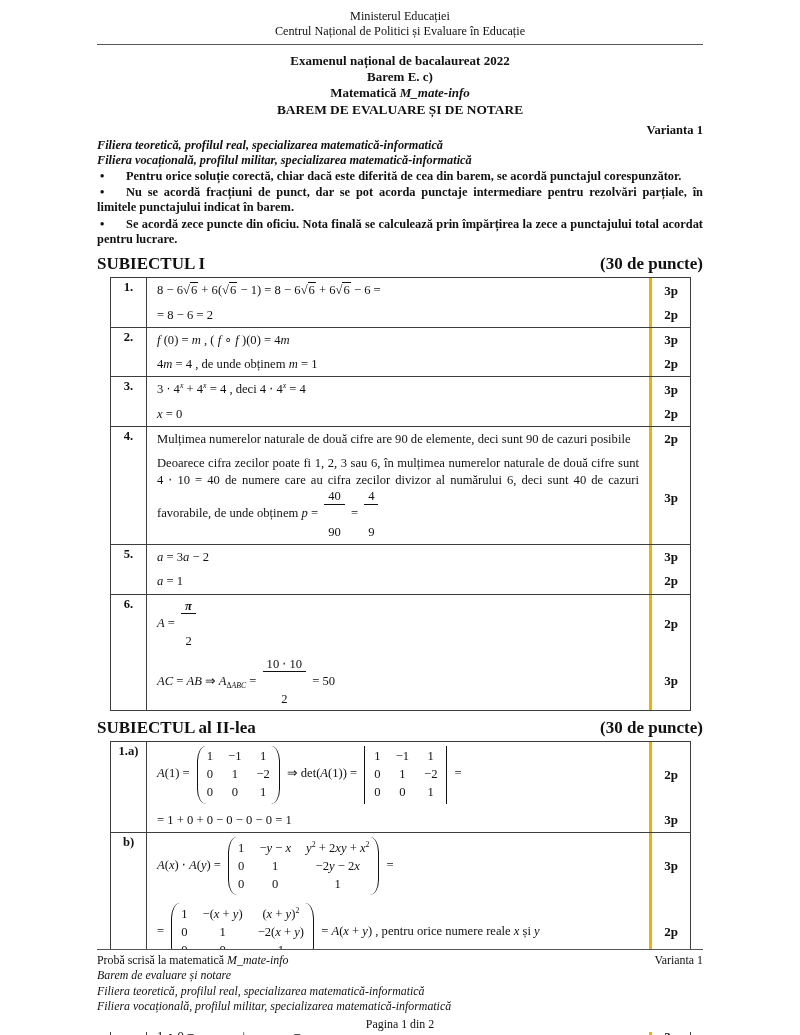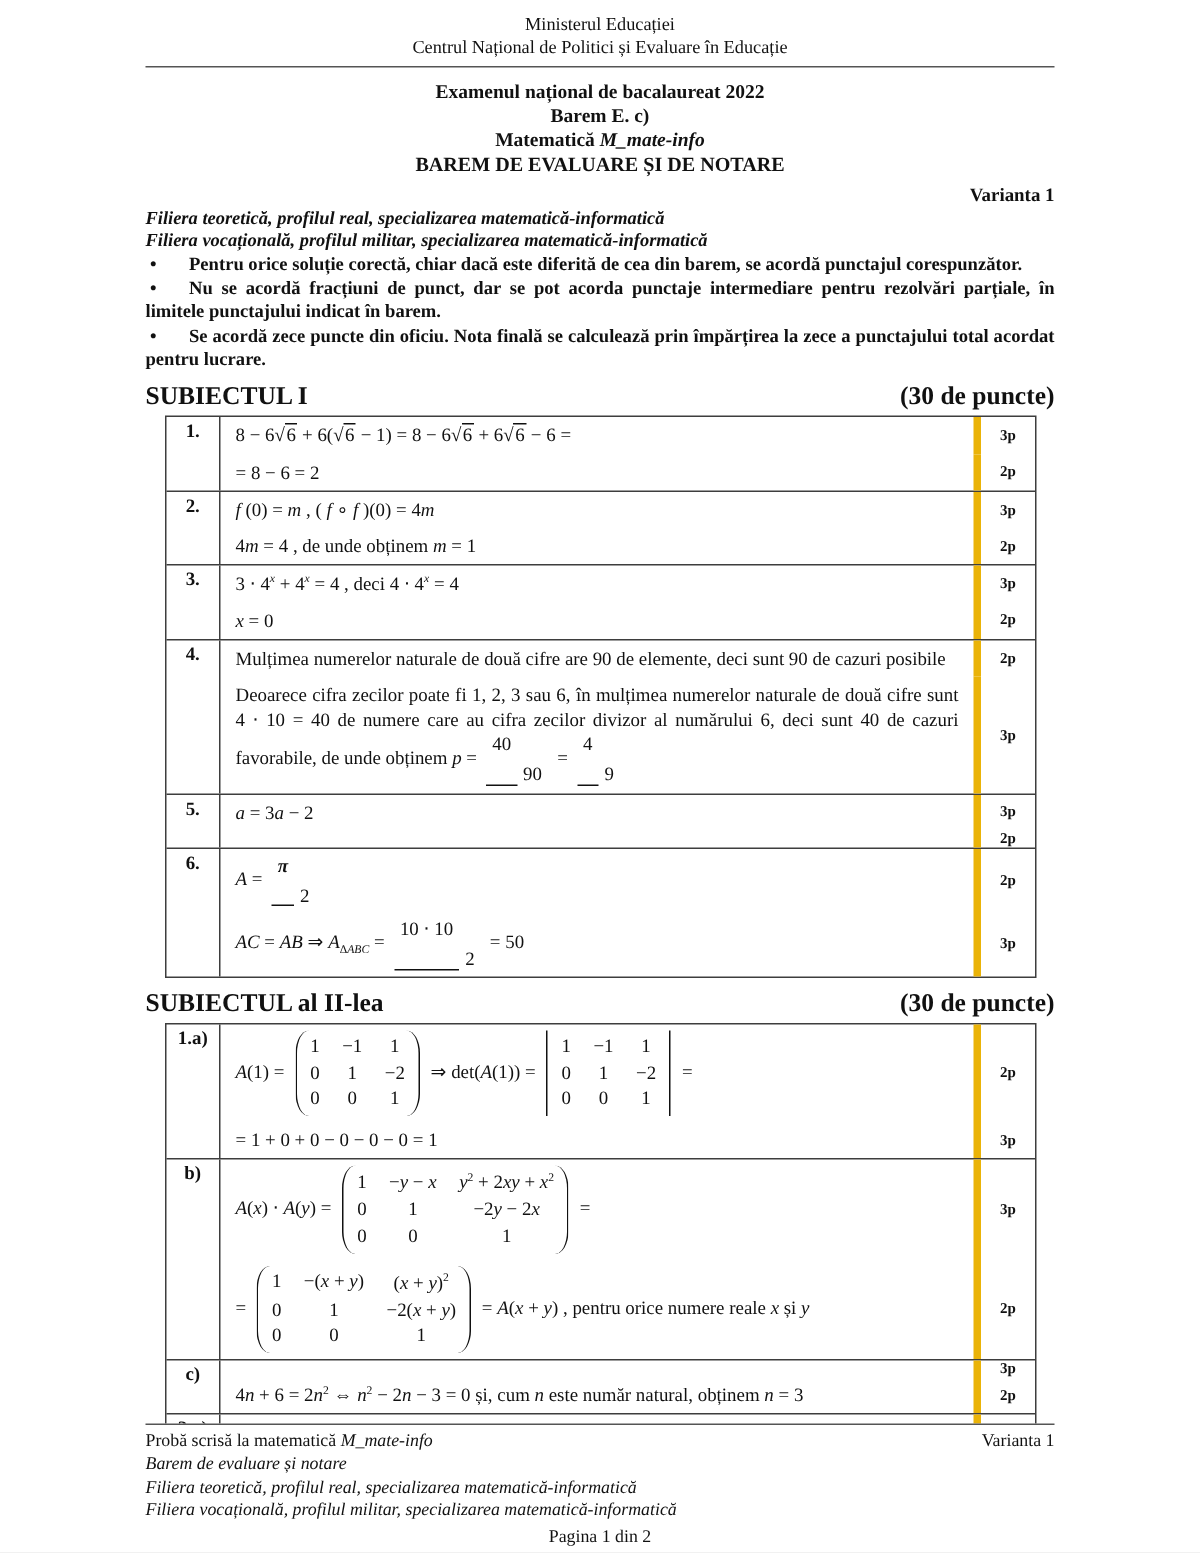--- a/index.html
+++ b/index.html
@@ -21,29 +21,29 @@
   .shead{display:flex;justify-content:space-between;align-items:baseline;
          font-weight:bold;font-size:17px;margin:7px 0 3px 0;}
 
   .stable{width:579px;margin-left:13px;border:1.2px solid #3d3d3d;background:#fff;}
   .trow{display:grid;grid-template-columns:36px 1fr 41px;}
   .trow + .trow{border-top:1px solid #3d3d3d;}
   .tnum{text-align:center;font-weight:bold;font-size:12.6px;padding-top:2px;
         border-right:1px solid #3d3d3d;}
   .tcell{padding:3px 10px 3px 10px;font-size:12.6px;line-height:1.45;}
   .tcell.just{text-align:justify;line-height:1.3;padding-top:4px;padding-bottom:4px;}
-  .tpts{border-left:5px solid #eab308;display:flex;align-items:center;justify-content:center;
-        font-weight:bold;font-size:10px;text-align:right;}
+  .tpts{border-left:3px solid #eab308;display:flex;align-items:center;justify-content:center;
+        font-weight:bold;font-size:13px;text-align:right;}
 
   
   i{font-style:italic;}
   sup{font-size:0.62em;}
   sub{font-size:0.62em;}
   .sq > span{border-top:1px solid #111;padding:0 1px;}
-  .fr{display:inline-flex;flex-direction:row;text-align:center;vertical-align:middle;
+  .fr{display:inline-flex;flex-direction:column;text-align:center;vertical-align:middle;
       line-height:1.15;margin:1px 3px;}
   .fr .n{border-bottom:1px solid #111;padding:0 4px;}
   .fr .d{padding:0 4px;margin-top:20px;}
   .mx{display:inline-grid;grid-template-columns:repeat(3,auto);column-gap:15px;row-gap:2px;
       justify-items:center;align-items:center;vertical-align:middle;text-align:center;
       padding:3px 9px;margin:1px 4px;line-height:1.25;
       border-left:1.6px solid #111;border-right:1.6px solid #111;border-radius:9px / 15px;}
   .mx.det{border-left:1.1px solid #111;border-right:1.1px solid #111;border-radius:0;}
 
   .pfooter{position:absolute;left:97px;right:97px;top:949px;background:#fff;
@@ -117,20 +117,21 @@
             </span> = <span class="fr">
               <span class="n">4</span>
               <span class="d">9</span>
             </span></div>
           <div class="tpts" style="grid-area: 2 / 3;">3p</div>
         </div>
         <div class="trow">
           <div class="tnum" style="grid-area: 1 / 1 / span 2;">5.</div>
           <div class="tcell" style="grid-area: 1 / 2;"><i>a</i> = 3<i>a</i> − 2</div>
           <div class="tpts" style="grid-area: 1 / 3;">3p</div>
+          <div class="tcell" style="grid-area: 2 / 2;"><i>a</i> = 1</div>
           <div class="tpts" style="grid-area: 2 / 3;">2p</div>
         </div>
         <div class="trow">
           <div class="tnum" style="grid-area: 1 / 1 / span 2;">6.</div>
           <div class="tcell" style="grid-area: 1 / 2;"><i>A</i> = <span class="fr">
               <span class="n"><b><i>π</i></b></span>
               <span class="d">2</span>
             </span></div>
           <div class="tpts" style="grid-area: 1 / 3;">2p</div>
           <div class="tcell" style="grid-area: 2 / 2;"><i>AC</i> = <i>AB</i> ⇒ <i>A</i><sub>Δ<i>ABC</i></sub> = <span class="fr">

